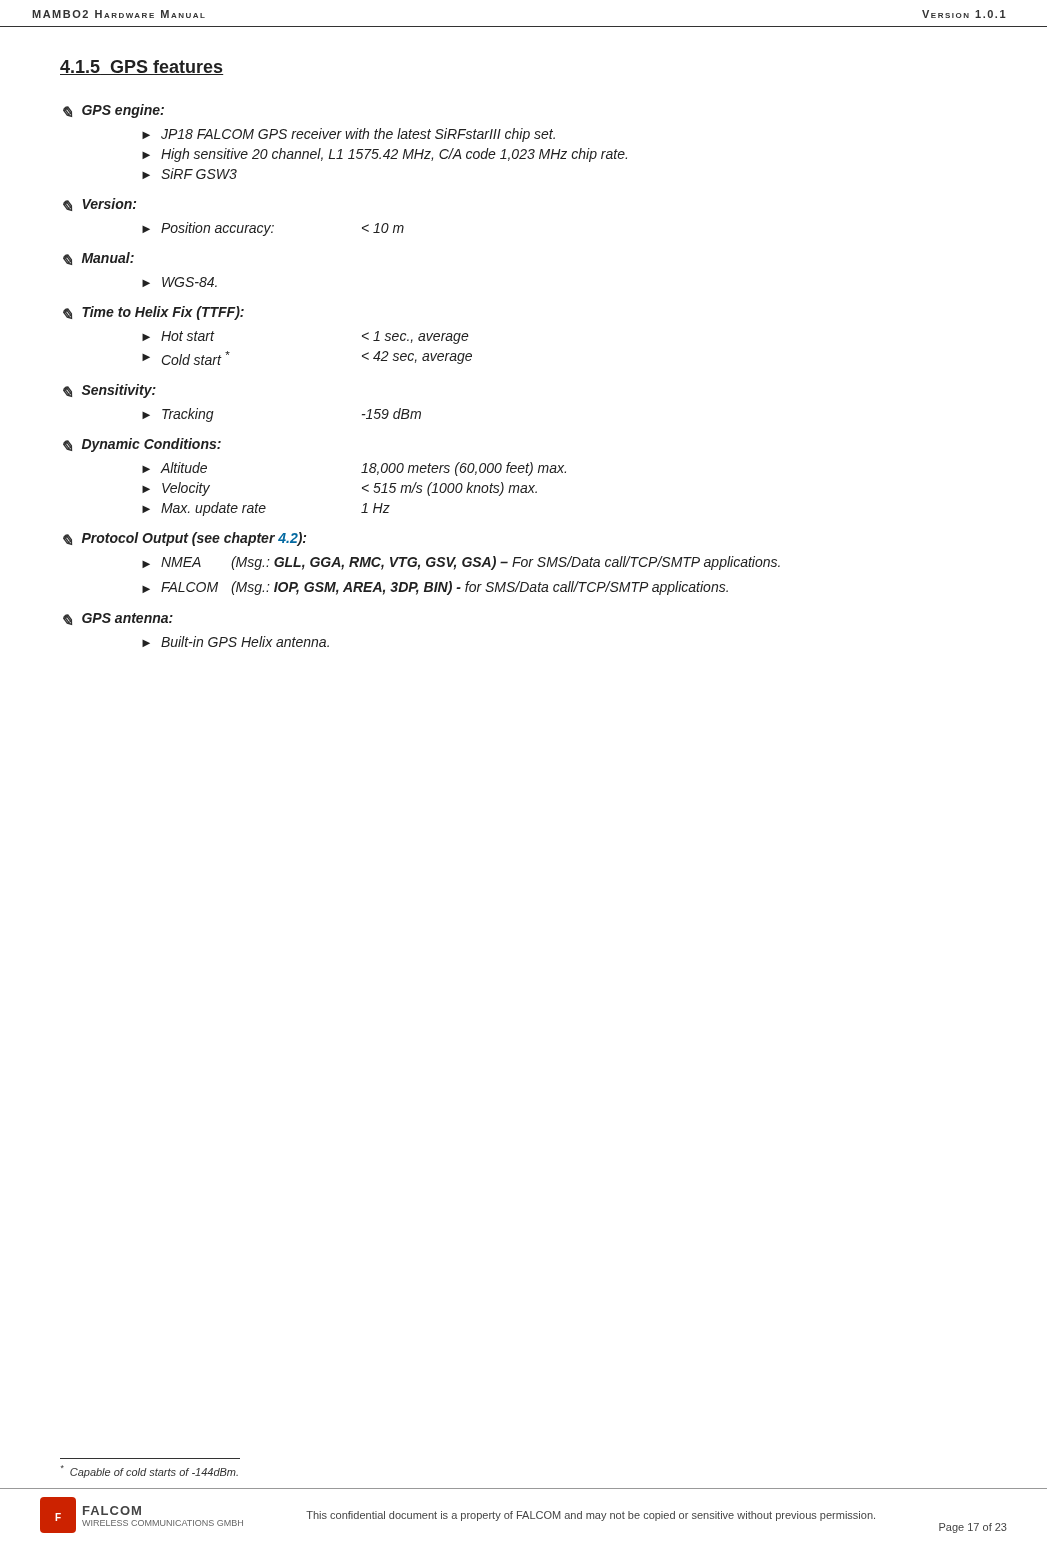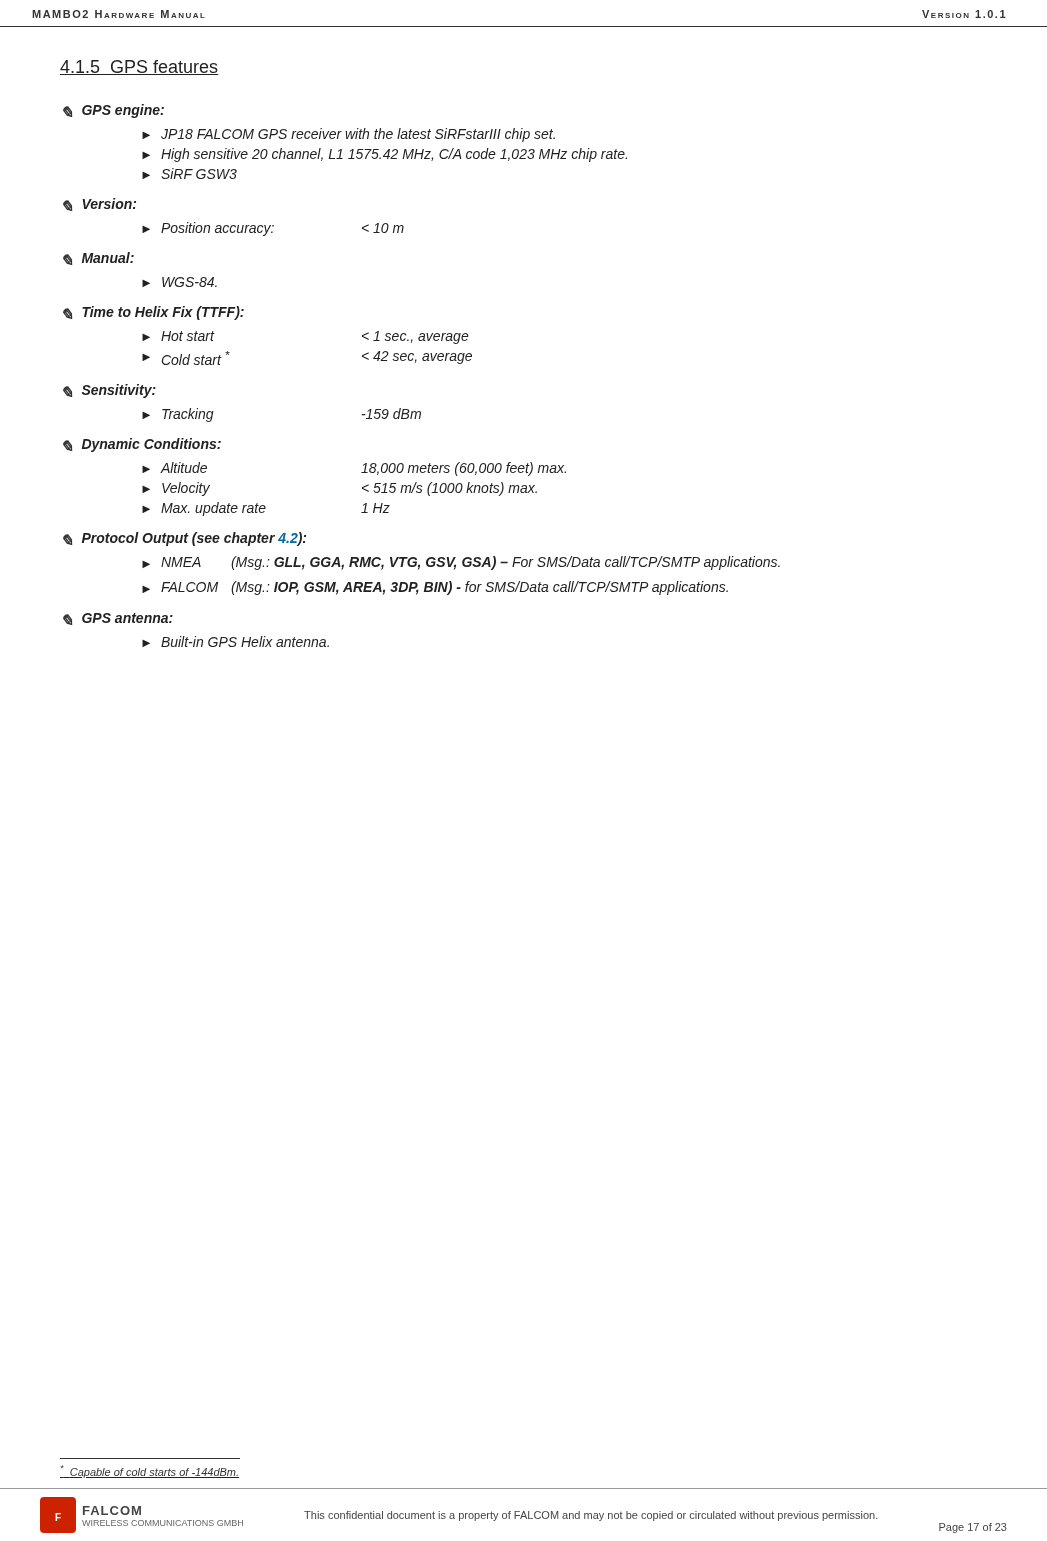--- a/index.html
+++ b/index.html
@@ -25,21 +25,21 @@
       font-weight: bold;
       color: #333;
     }
 
     .main-content {
       padding: 30px 60px 120px 60px;
     }
 
     .section-title {
       font-size: 18px;
-      font-weight: normal;
+      font-weight: bold;
       text-decoration: underline;
       margin-bottom: 24px;
       font-family: Arial, sans-serif;
     }
 
     .feature-block {
       margin-bottom: 14px;
     }
 
     .feature-label {
@@ -109,21 +109,20 @@
 
     .page-footer {
       position: absolute;
       bottom: 0;
       left: 0;
       right: 0;
     }
 
     .footnote-area {
       padding: 0 60px 10px 60px;
-      text-decoration: underline;
     }
 
     .footnote-line {
       border-top: 1px solid #333;
       width: 180px;
       margin-bottom: 4px;
     }
 
     .footnote-text {
       font-size: 11px;
@@ -334,16 +333,16 @@
 
       <svg class="logo-icon" viewBox="0 0 36 36" xmlns="http://www.w3.org/2000/svg">
         <rect width="36" height="36" rx="4" fill="#cc2200"></rect>
         <text x="18" y="24" font-size="10" font-family="Arial" font-weight="bold" fill="white" text-anchor="middle">F</text>
       </svg>
       <div>
         <div style="font-weight:bold; font-size:13px; letter-spacing:1px;">FALCOM</div>
         <div style="font-size:9px; color:#666;">WIRELESS COMMUNICATIONS GMBH</div>
       </div>
     </div>
-    <div class="footer-center">This confidential document is a property of FALCOM and may not be copied or circulated without previous permission.</div>
+    <div class="footer-center">This confidential document is a property of FALCOM and may not be copied or sensitive without previous permission.</div>
     <div class="page-num">Page 17 of 23</div>
   </div>
 </div>
 
 </body></html>

